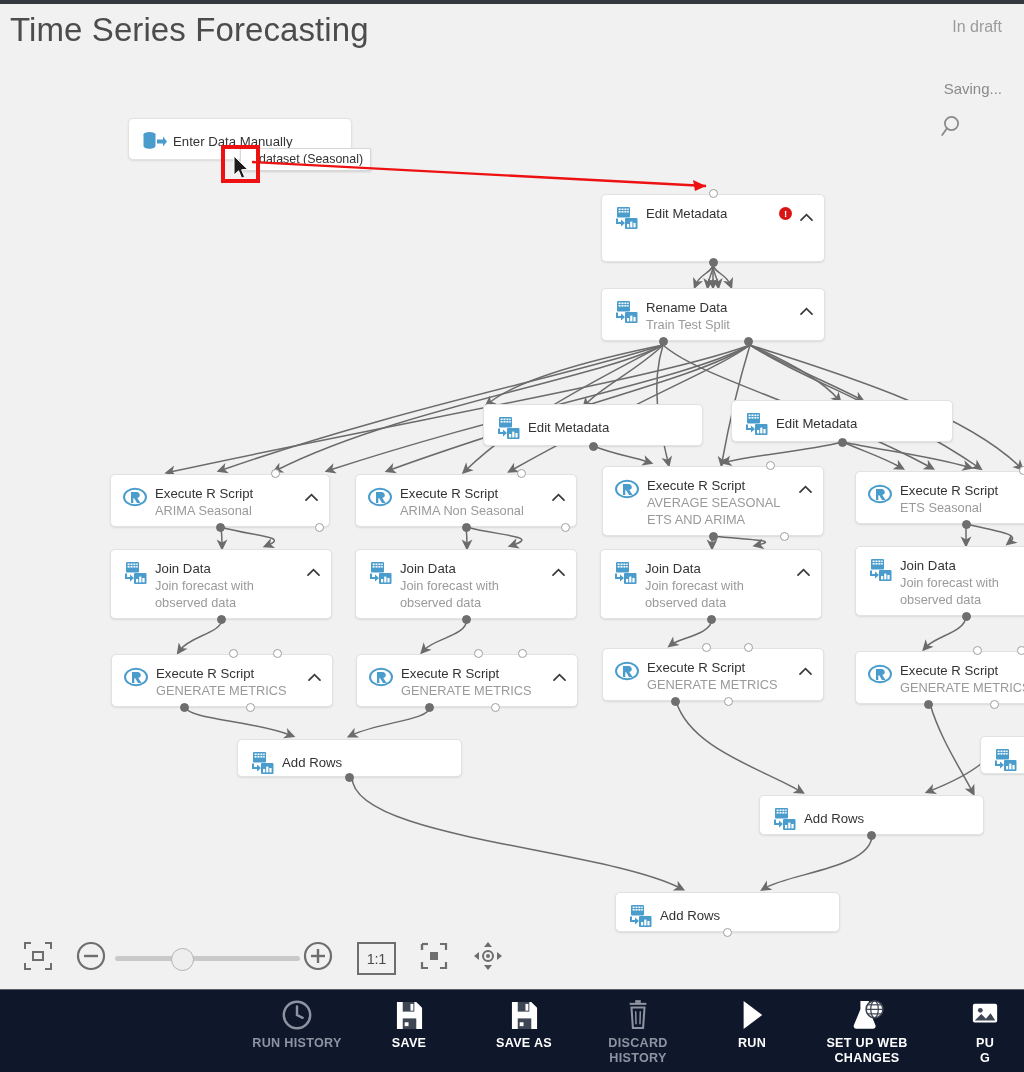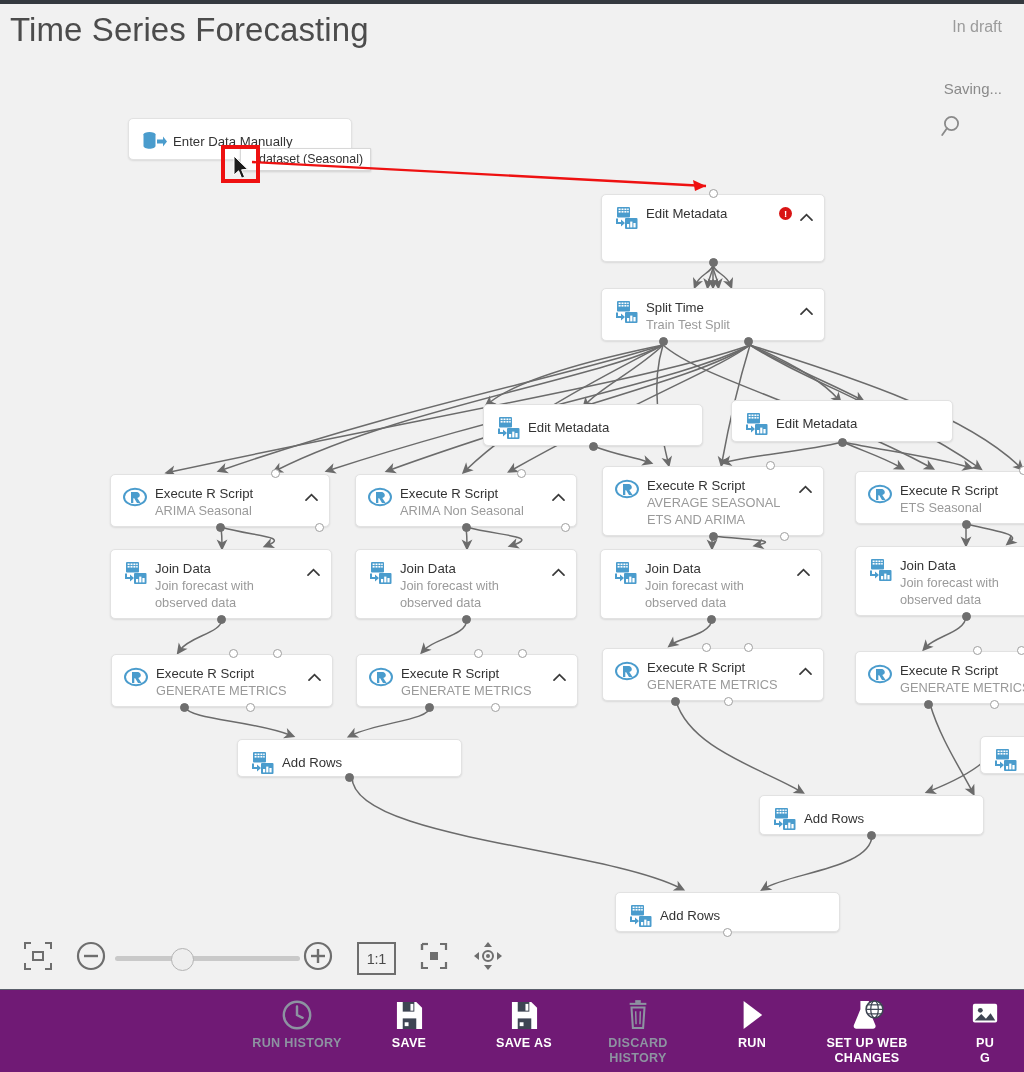--- a/index.html
+++ b/index.html
@@ -83,21 +83,21 @@
     background:#c9c9c9;cursor:pointer;
   }
   .zslider-thumb{
     position:absolute;left:171px;top:22px;width:21px;height:21px;border-radius:50%;
     background:#eeeeee;border:1px solid #b4b4b4;cursor:pointer;
   }
 
   
   .bottombar{
     position:absolute;left:0;bottom:0;width:1024px;height:82px;
-    background:#701a75;border-top:1px solid #5a5f6b;
+    background:#0f172a;border-top:1px solid #5a5f6b;
   }
   .tbitem{
     position:absolute;top:8px;width:120px;text-align:center;color:#ffffff;cursor:pointer;
     user-select:none;
   }
   .tbitem.disabled{color:#8d93a1;cursor:default;}
   .tbitem .tbicon{height:34px;display:flex;align-items:center;justify-content:center;}
   .tbitem .tblabel{
     margin-top:4px;font-size:12.6px;font-weight:bold;letter-spacing:.3px;line-height:14.5px;
   }
@@ -242,21 +242,21 @@
                 <rect x="13.2" y="5" width="1.5" height="1.6"></rect>
               </g>
               <path d="M2,12.5 L2,18 L7,18 L7,20.5 L11,17 L7,13.5 L7,16 L4,16 L4,12.5 Z" fill="#4a9ccd"></path>
               <rect x="11" y="12" width="12.5" height="11" rx="1" fill="#4a9ccd"></rect>
               <g fill="#ffffff">
                 <rect x="13" y="18" width="2.2" height="3.4"></rect>
                 <rect x="16.2" y="15.6" width="2.2" height="5.8"></rect>
                 <rect x="19.4" y="17" width="2.2" height="4.4"></rect>
               </g>
             </svg></span>
-          <div class="ntitle">Split Time</div>
+          <div class="ntitle">Rename Data</div>
           <div class="nsub">Train Test Split</div>
           <span class="chev"><svg viewBox="0 0 13 9" width="13" height="9">
               <path d="M1,7.2 L6.5,1.6 L12,7.2" fill="none" stroke="#3a3a3a" stroke-width="1.7" stroke-linecap="round"></path>
             </svg></span>
         </div>
         <div class="port out" style="left: 659.22px; top: 278.5px;"></div>
         <div class="port out" style="left: 744.34px; top: 278.5px;"></div>
         <div class="node one-line" style="left: 483px; top: 346px; width: 220px; height: 42px;">
           <span class="nicon"><svg viewBox="0 0 26 24" width="26" height="24">
               <rect x="3" y="1" width="13" height="10.5" rx="1" fill="#4a9ccd"></rect>

